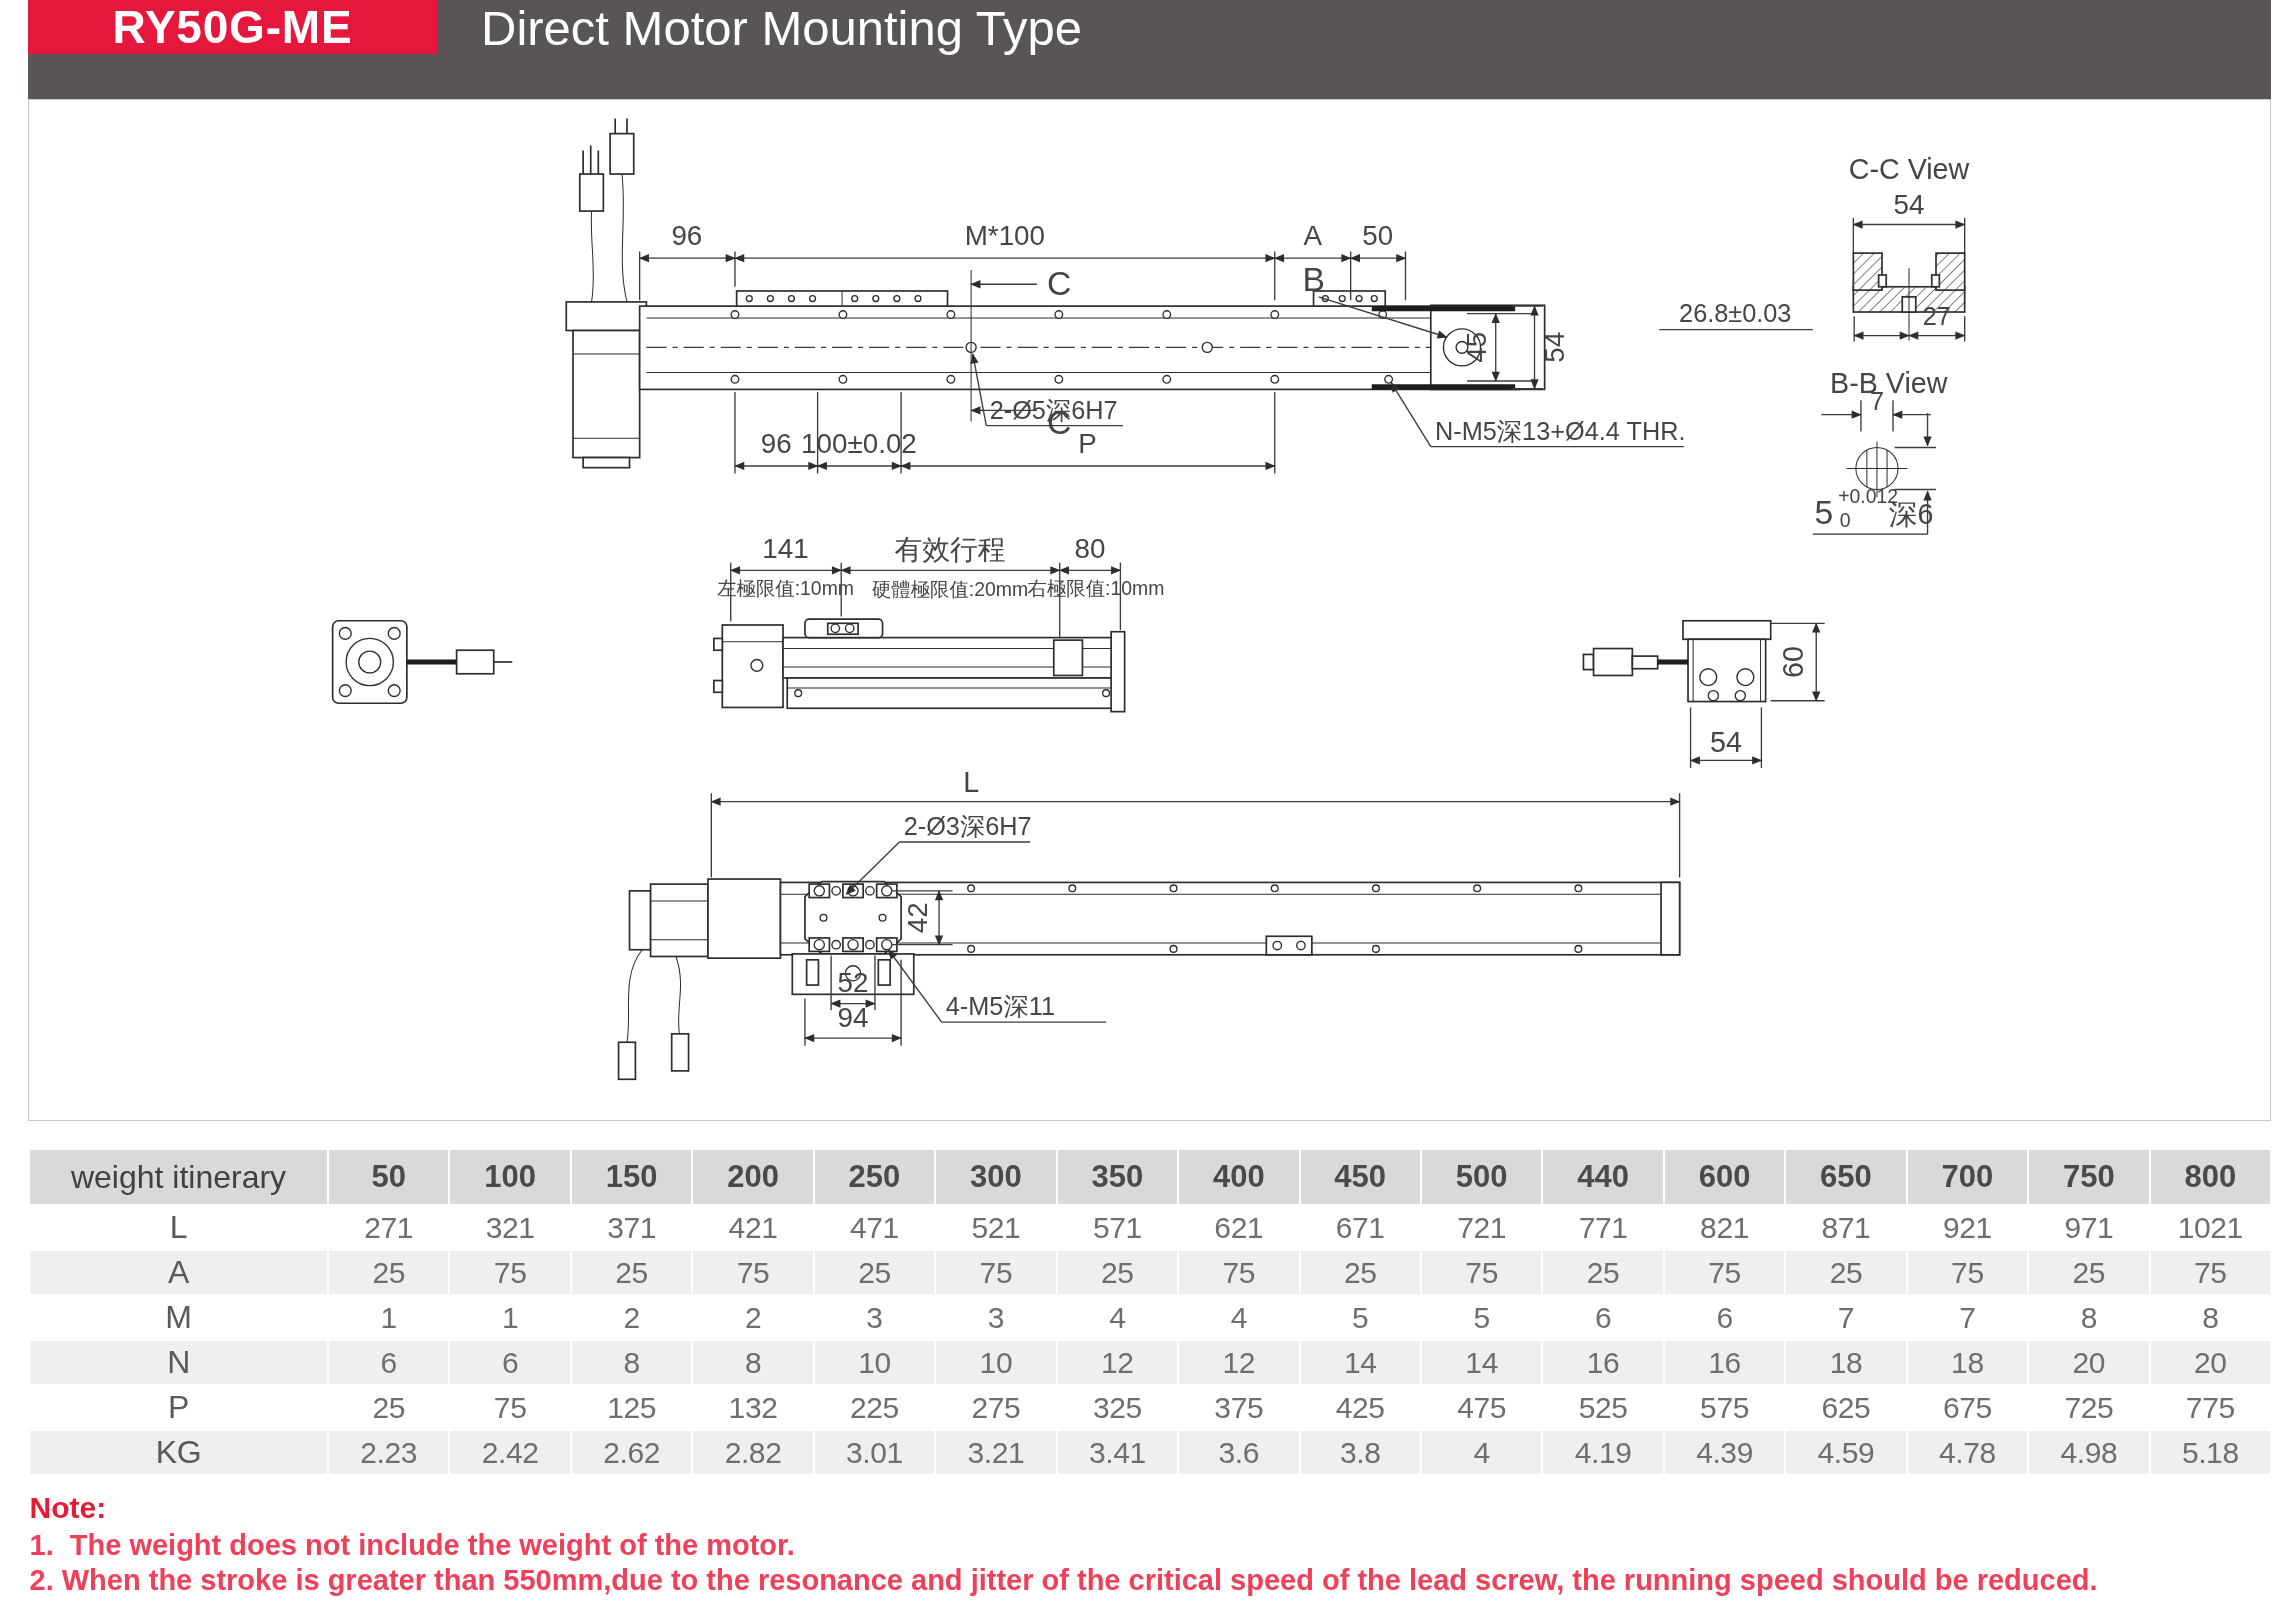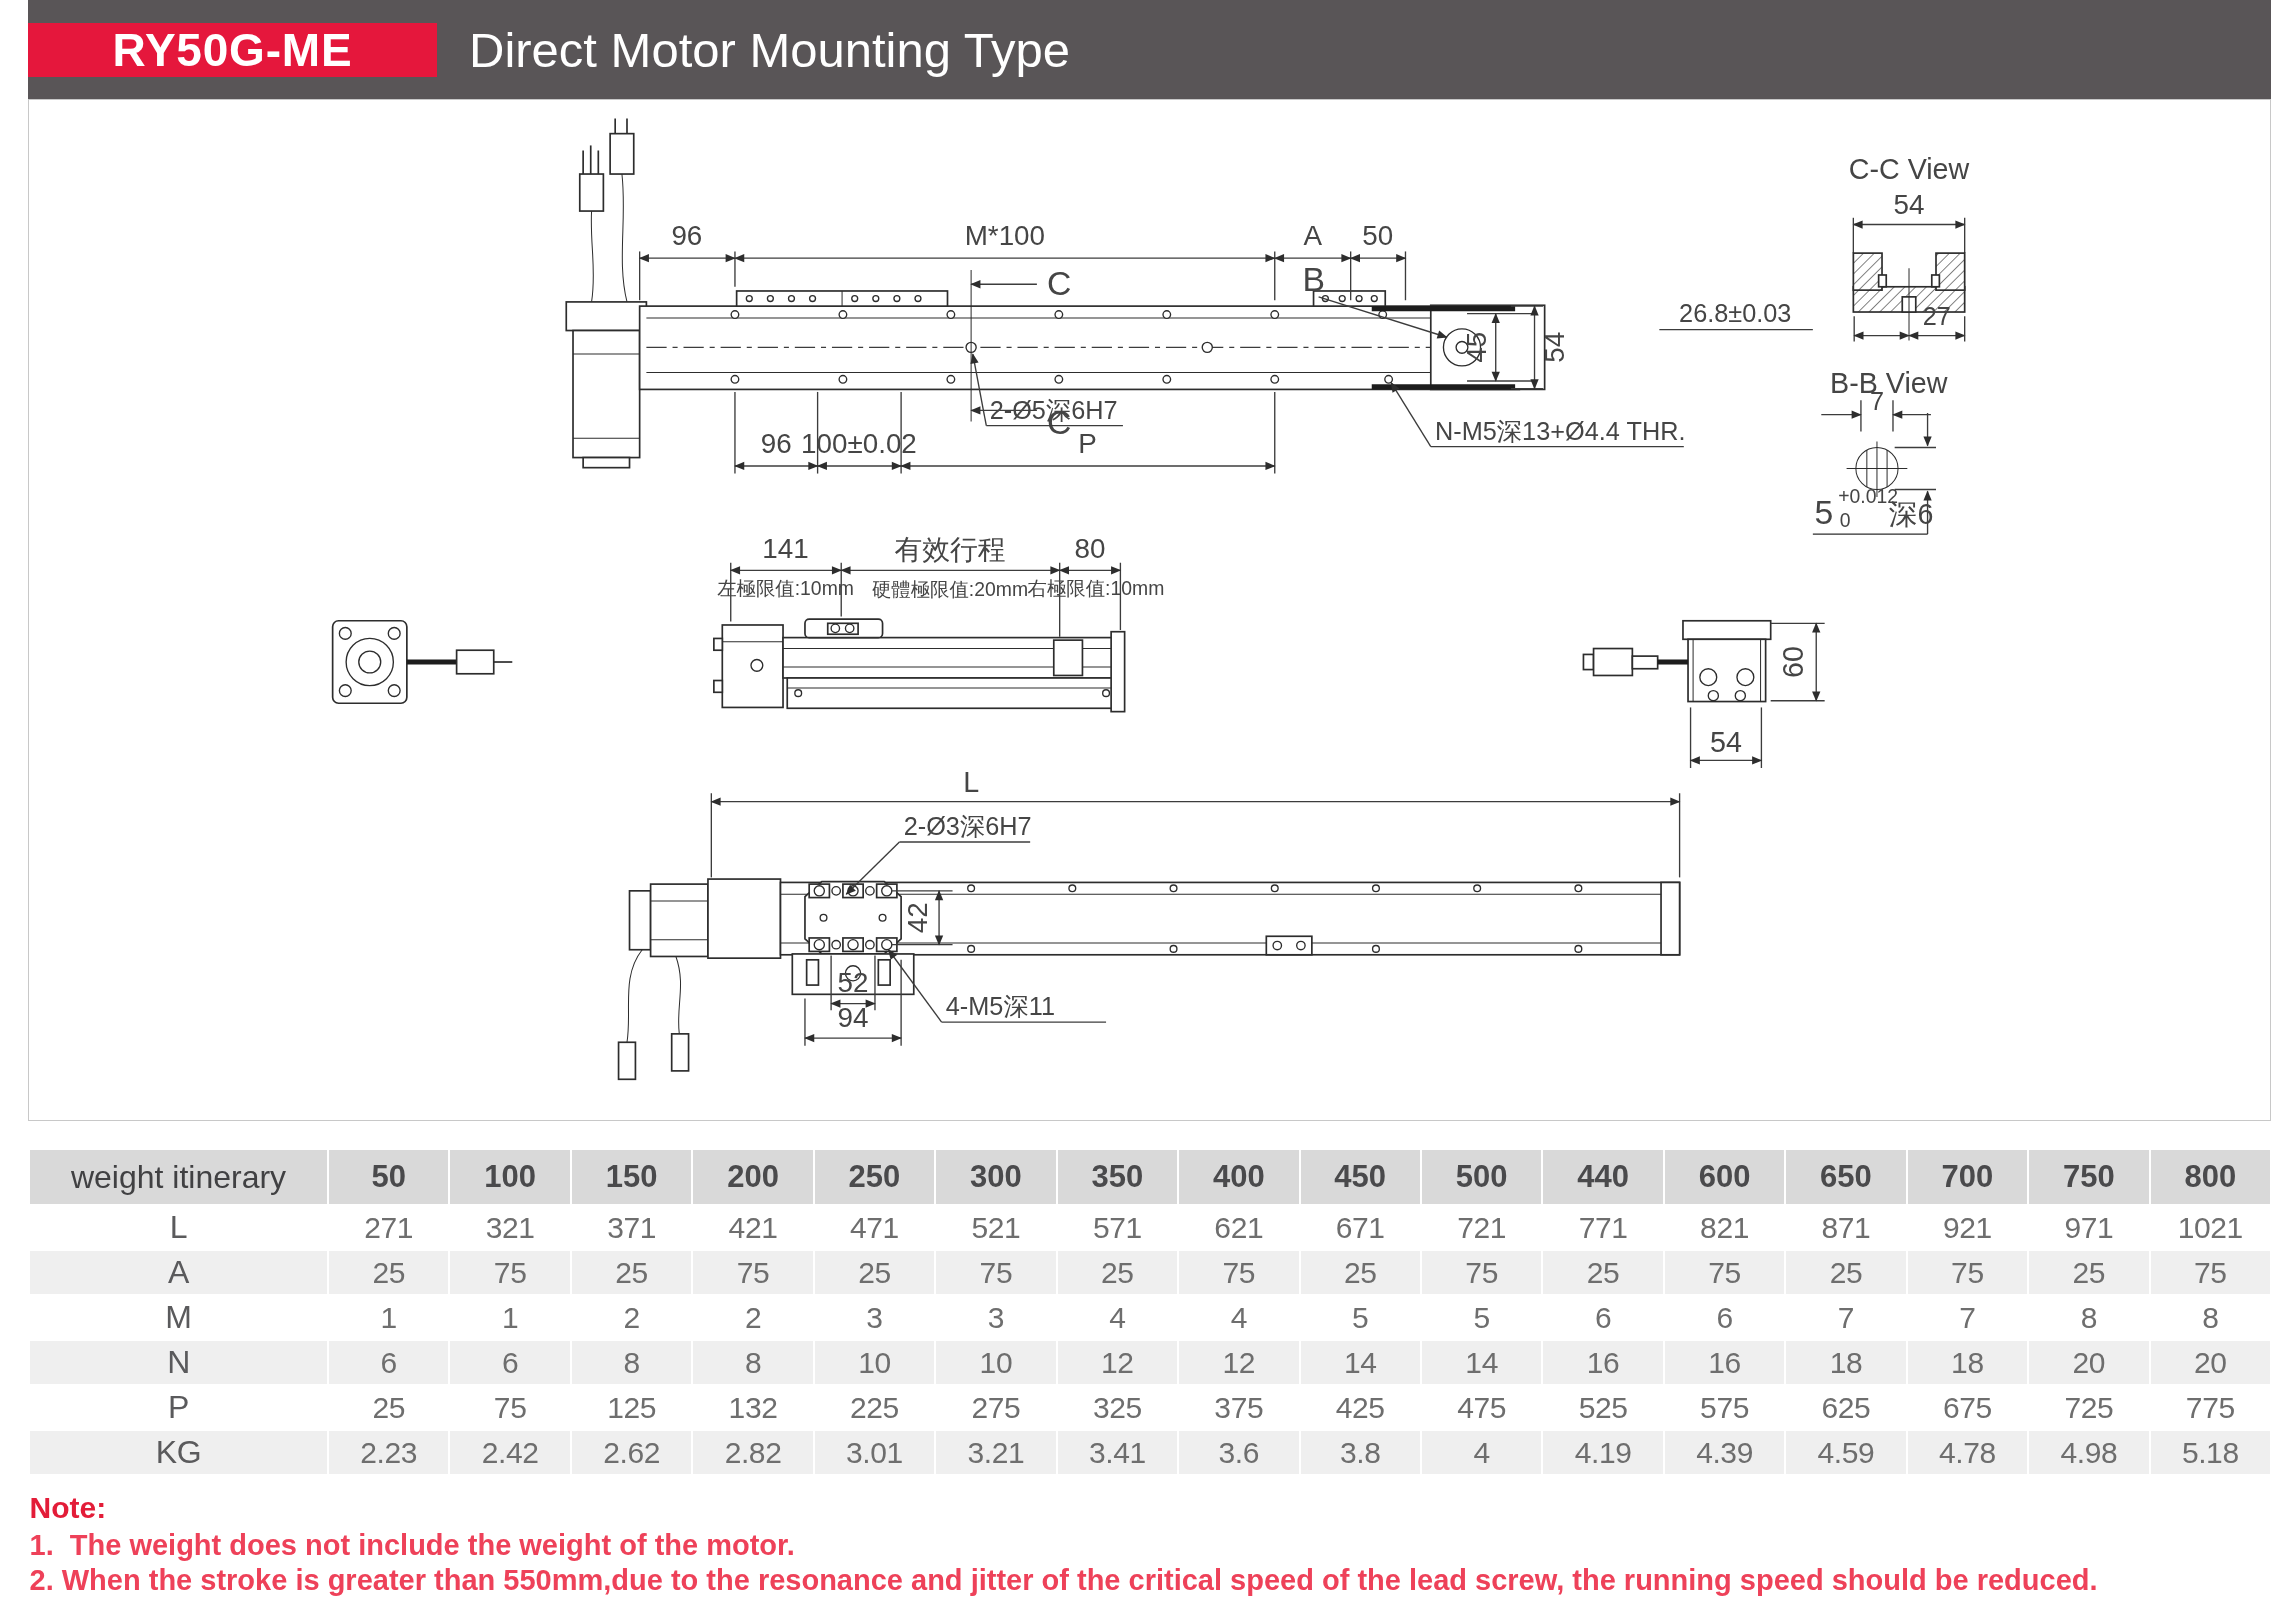--- a/index.html
+++ b/index.html
@@ -4,30 +4,30 @@
 <style>
   html,body { margin:0; padding:0; background:#ffffff; }
   body {
     width:2295px; height:1610px;
     font-family:"Liberation Sans", sans-serif;
     position:relative;
   }
   
   .header {
     margin:0 24.5px 0 28px; height:99px;
-    background:#595557; display:flex; align-items:center;
+    background:#595557; display:flex; align-items:flex-start;
   }
   .badge {
     width:409px; background:#e5173c; color:#fff;
     display:flex; align-items:center; justify-content:center;
     font-size:46px; font-weight:bold; letter-spacing:0.8px;
   }
   .page-title {
     color:#fff; font-size:49px; font-weight:400;
-    display:flex; align-items:center; padding-left:32px;
+    display:flex; align-items:center; padding-left:44px;
   }
   
   .drawing-box {
     margin:0 24.5px 0 28px; height:1020px;
     border:0.8px solid #c8c8c8; background:#fff; overflow:hidden;
   }
   svg text { font-family:"Liberation Sans", sans-serif; fill:#454545; }
   .ln   { stroke:#2d2d2d; stroke-width:2;   fill:none; }
   .lnf  { stroke:#2d2d2d; stroke-width:2;   fill:#fff; }
   .thin { stroke:#2d2d2d; stroke-width:1.2; fill:none; }

